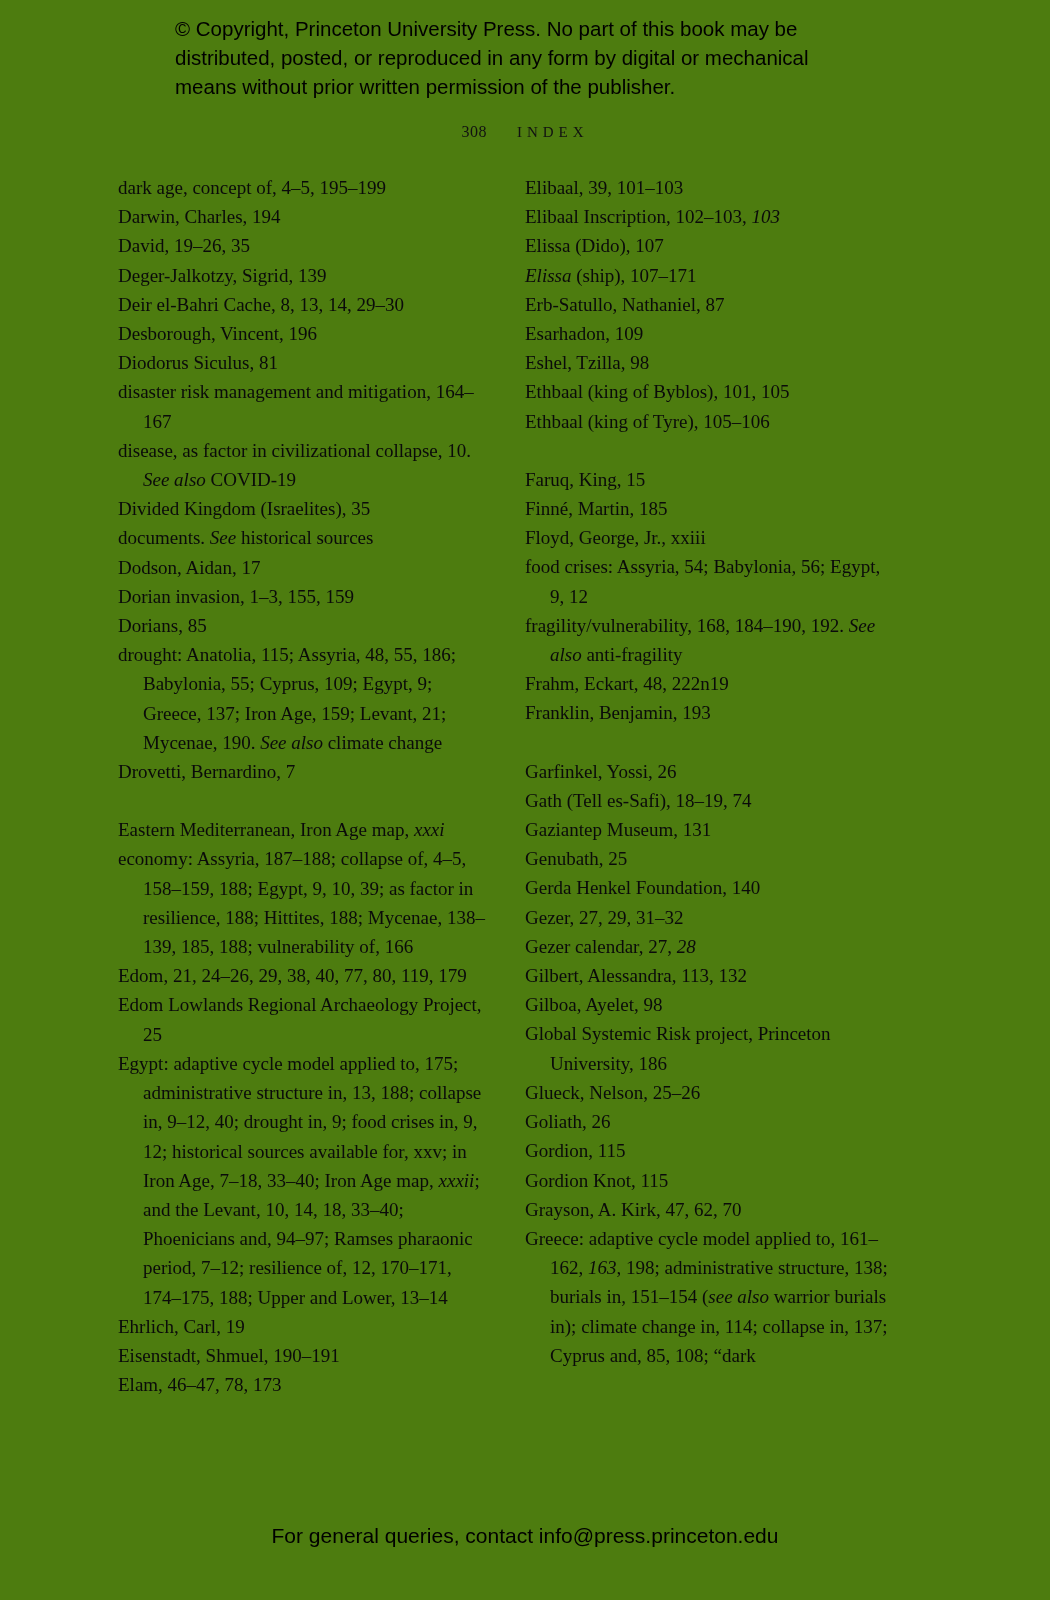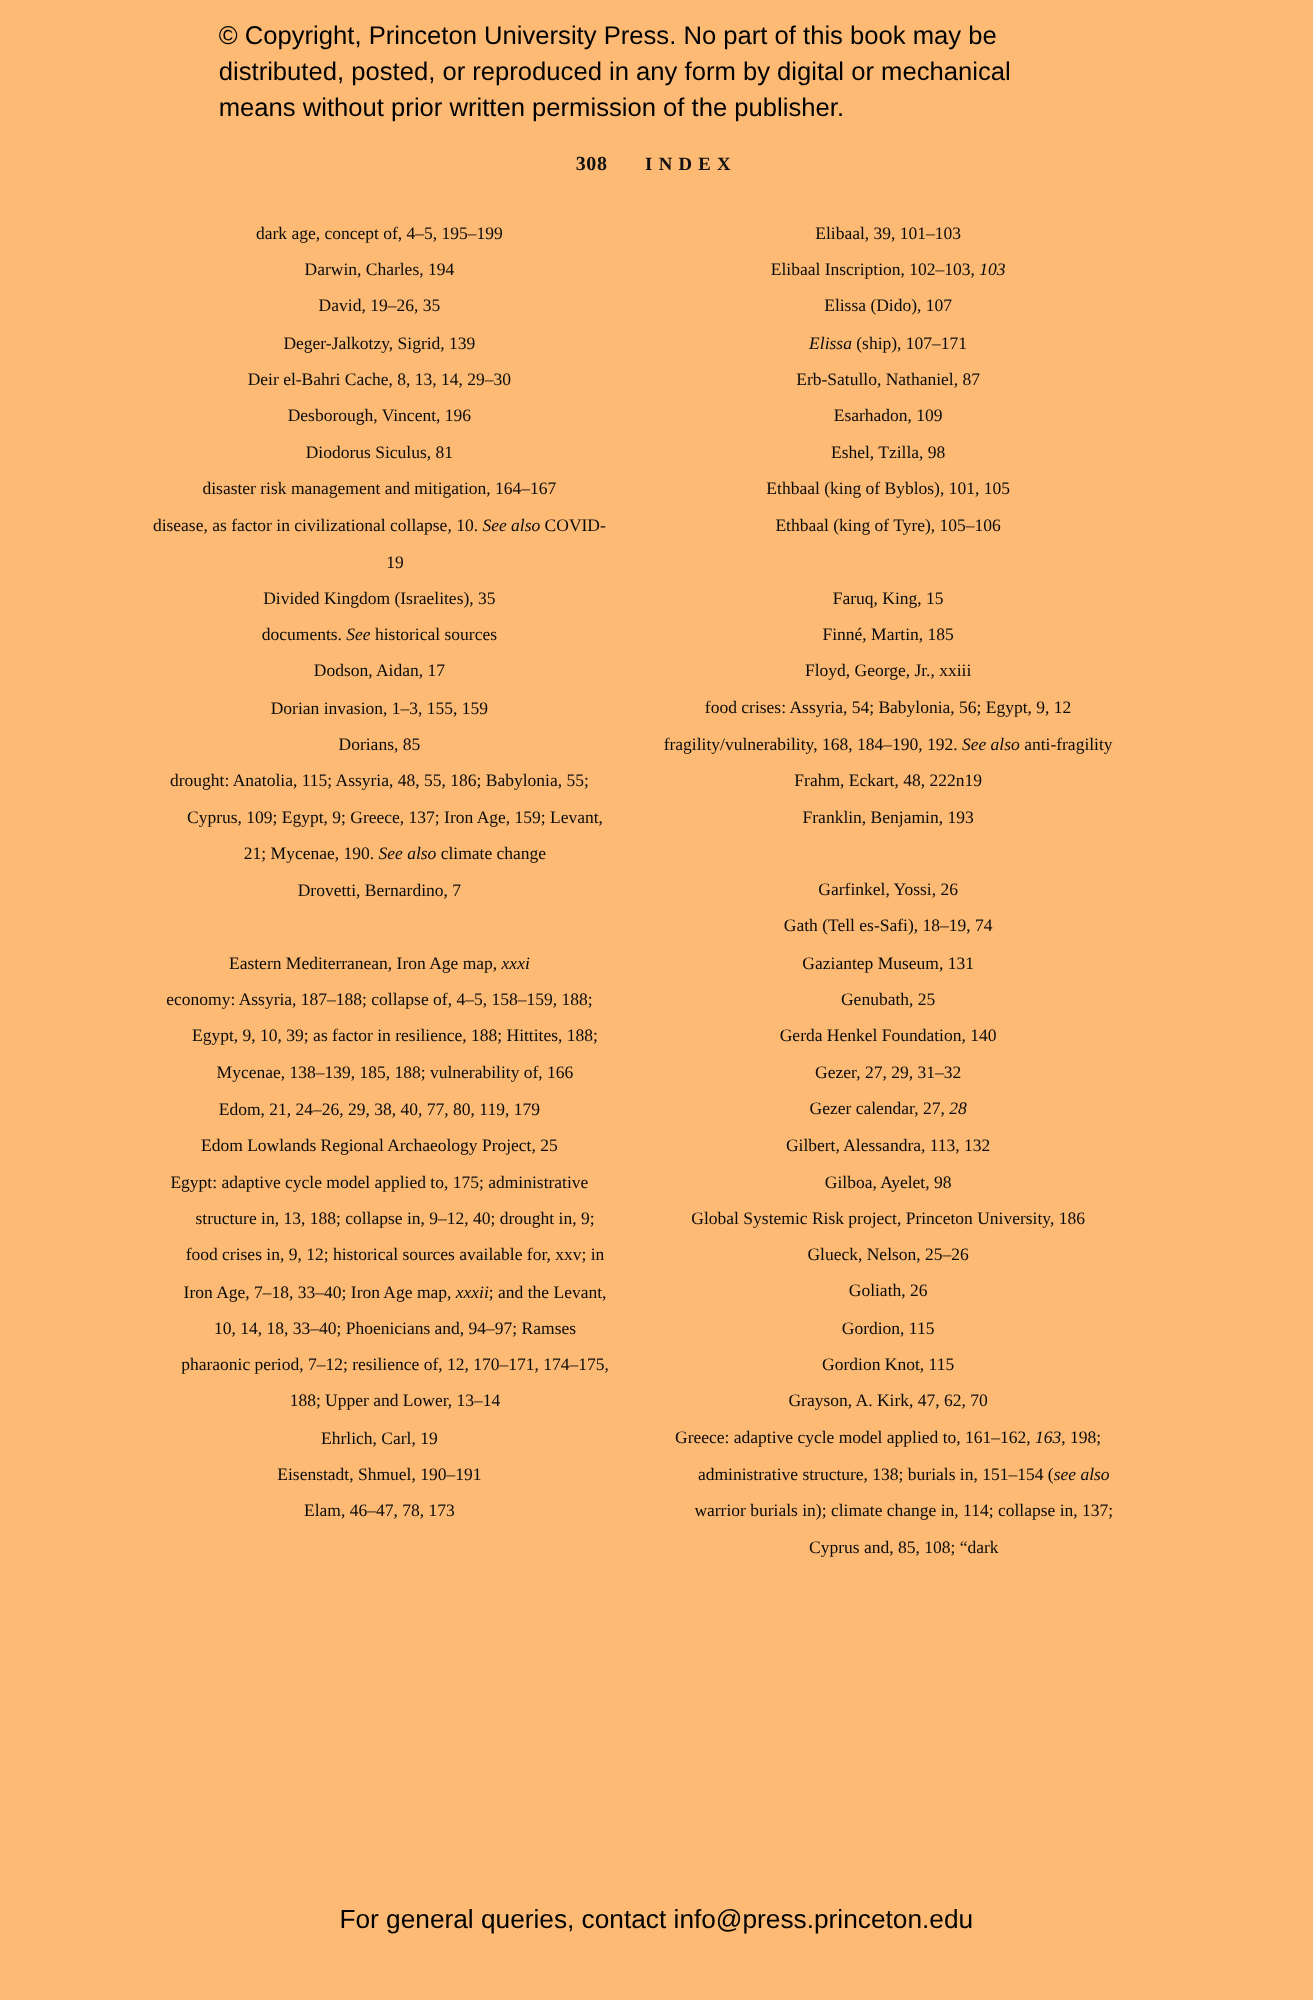--- a/index.html
+++ b/index.html
@@ -1,65 +1,63 @@
 <!DOCTYPE html>
 <html><head>
 <meta charset="utf-8">
 <style>
   html, body { margin: 0; padding: 0; background: #e8e8e8; }
   .page {
     position: relative;
     width: 1050px;
     height: 1600px;
     margin: 0 auto;
-    background: #fdba74;
+    background: #4d7c0f;
     color: #0a0a0a;
     font-family: "Liberation Serif", serif;
     box-sizing: border-box;
     overflow: hidden;
   }
   .copyright {
     font-family: "Liberation Sans", sans-serif;
     font-size: 20.5px;
     line-height: 29px;
     width: 690px;
     margin: 0;
     padding-top: 14px;
     margin-left: 175px;
     color: #000;
   }
   .page-header {
     margin-top: 22px;
     text-align: center;
     font-size: 16px;
     color: #111;
-    font-weight: bold;
   }
   .page-number {
     display: inline-block;
     margin-right: 30px;
     letter-spacing: 0.5px;
   }
   .section-title {
     display: inline-block;
     letter-spacing: 5px;
     font-variant: normal;
     font-size: 15px;
   }
   .content {
     display: flex;
     gap: 36px;
     margin: 32px 0 0 118px;
     width: 778px;
   }
   .column {
     width: 371px;
-    font-size: 14px;
+    font-size: 19px;
     line-height: 29.2px;
-    text-align: center;
   }
   .entry {
     margin: 0;
     padding-left: 25px;
     text-indent: -25px;
   }
   .group + .group { margin-top: 29px; }
   .entry em { font-style: italic; }
   .footer {
     position: absolute;

